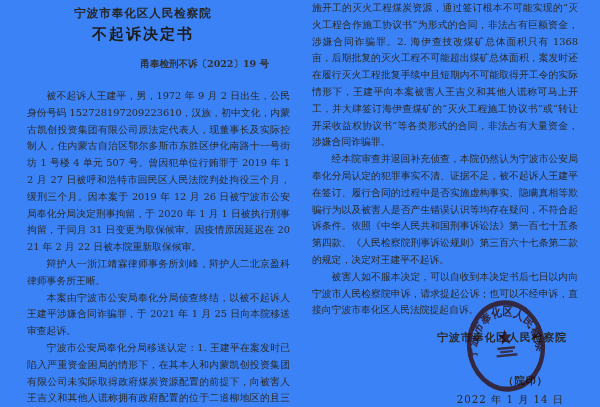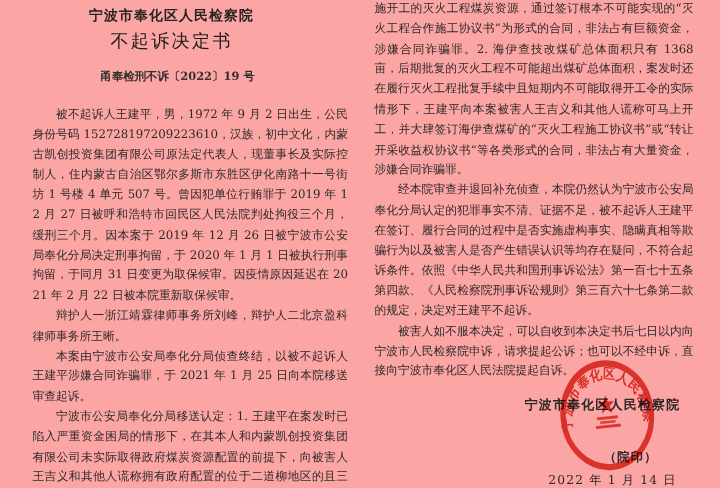--- a/index.html
+++ b/index.html
@@ -4,39 +4,39 @@
 <style>
   html,body{margin:0;padding:0;}
   body{
     width:600px;height:407px;
     background:#e9e8e6;
     font-family:"DejaVu Serif","Liberation Serif",serif;
     overflow:hidden;
   }
   .page{
     position:relative;width:600px;height:407px;
-    background:#fca5a5;
+    background:#3b82f6;
     color:#2c2a27;
     overflow:hidden;
   }
   
   .col-left{position:absolute;left:27px;top:0;width:263px;}
   .col-right{position:absolute;left:312px;top:0;width:266px;}
   .doc-header{position:absolute;left:0;top:6px;width:232px;text-align:center;}
   .org-name{
     font-size:11.5px;font-weight:bold;letter-spacing:1px;color:#262421;
     white-space:nowrap;
   }
   .doc-title{
-    margin-top:4px;font-size:15px;font-weight:normal;letter-spacing:2px;color:#1d1b19;
+    margin-top:4px;font-size:15px;font-weight:bold;letter-spacing:2px;color:#1d1b19;
     white-space:nowrap;
   }
   .doc-number{
     position:absolute;left:0;top:58px;width:242px;
-    text-align:center;font-size:9.5px;font-weight:bold;color:#33302c;
+    text-align:right;font-size:9.5px;font-weight:bold;color:#33302c;
     white-space:nowrap;
   }
   .body-left{position:absolute;left:0;top:88px;width:263px;}
   .para{
     margin:0;font-size:9.8px;line-height:16.8px;
     text-align:justify;text-justify:inter-ideograph;
     word-break:break-all;color:#2c2a27;
   }
   .indent{text-indent:2em;}
   

